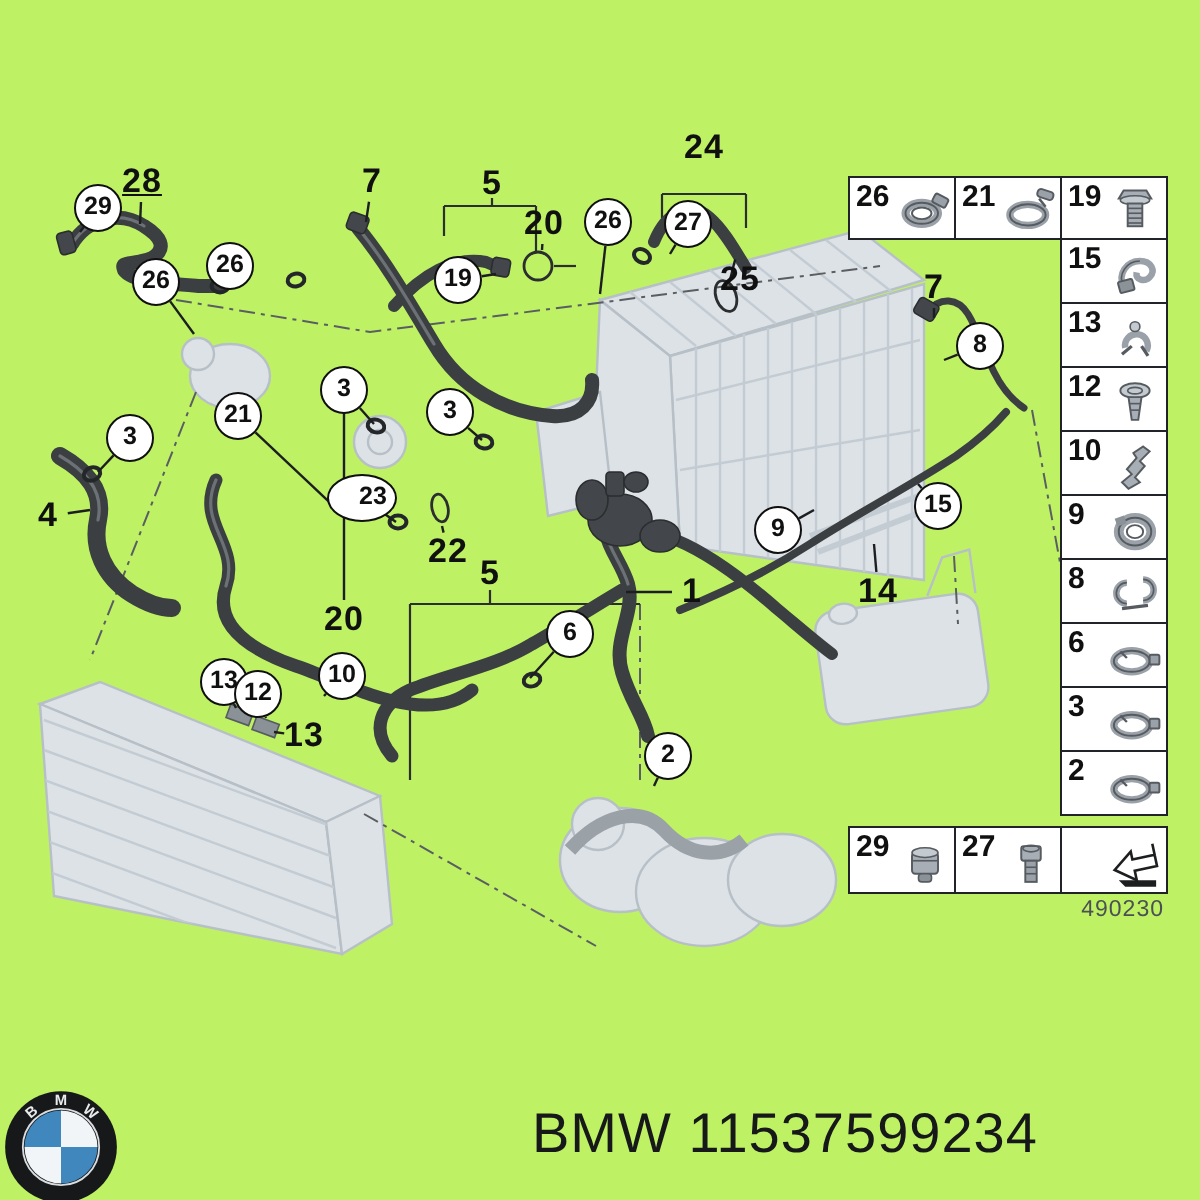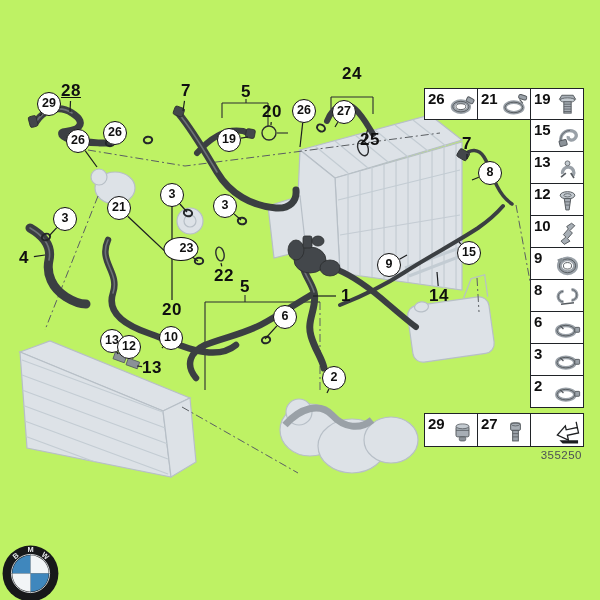--- a/index.html
+++ b/index.html
@@ -372,30 +372,31 @@
           <use href="#icon-plug-bolt"></use>
         </svg>
       </div>
       <div class="legend-cell" style="left: 530px; top: 413px; width: 54px; height: 34px;">
         <svg class="cell-icon" viewBox="0 0 32 32">
           <use href="#icon-direction-arrow"></use>
         </svg>
       </div>
     </div>
 
-  <div class="drawing-number">355250</div>
+  <div class="drawing-number">490230</div>
 
   <svg class="footer-logo" viewBox="0 0 100 100">
     <circle cx="50" cy="50" r="49" fill="#17181a"></circle>
     <circle cx="50" cy="50" r="33.5" fill="none" stroke="#d9dde0" stroke-width="1.6"></circle>
     <path d="M50,50 L50,18 A32,32 0 0 0 18,50 Z" fill="#3f87bd"></path>
     <path d="M50,50 L82,50 A32,32 0 0 0 50,18 Z" fill="#f2f5f7"></path>
     <path d="M50,50 L50,82 A32,32 0 0 0 82,50 Z" fill="#3f87bd"></path>
     <path d="M50,50 L18,50 A32,32 0 0 0 50,82 Z" fill="#f2f5f7"></path>
     <g fill="#e8eaec" font-family="Liberation Sans, sans-serif" font-size="13" font-weight="bold" text-anchor="middle">
       <text x="50" y="14" transform="rotate(-40 50 50)">B</text>
       <text x="50" y="13">M</text>
       <text x="50" y="14" transform="rotate(40 50 50)">W</text>
     </g>
   </svg>
 
+  <div class="part-line"><span>BMW</span> <span>11537599234</span></div>
 
 </div>
 
 </body></html>

